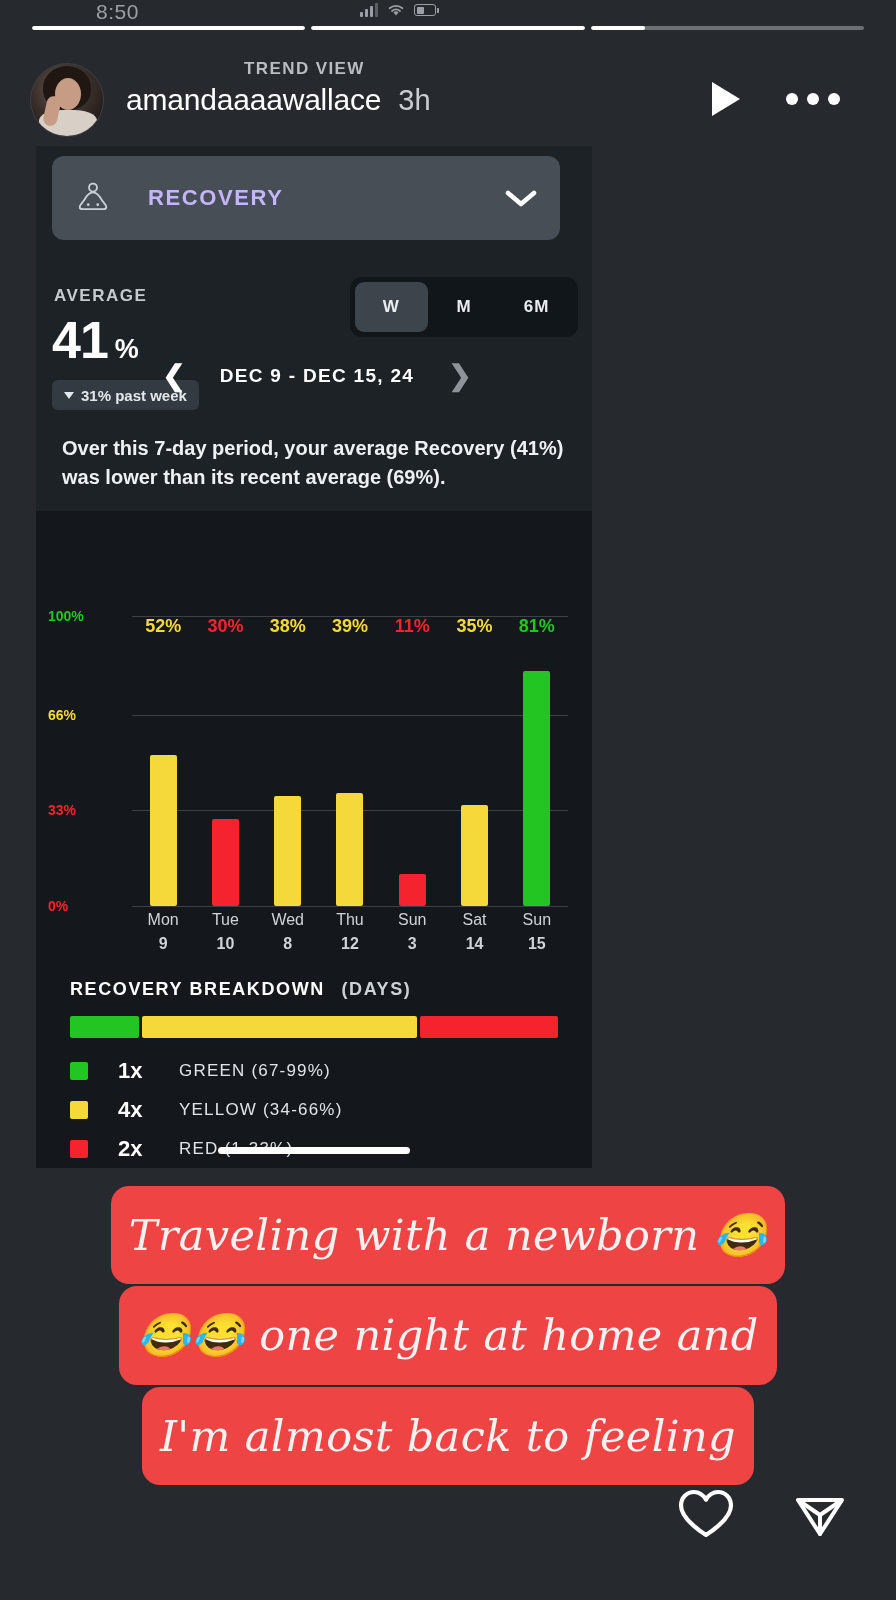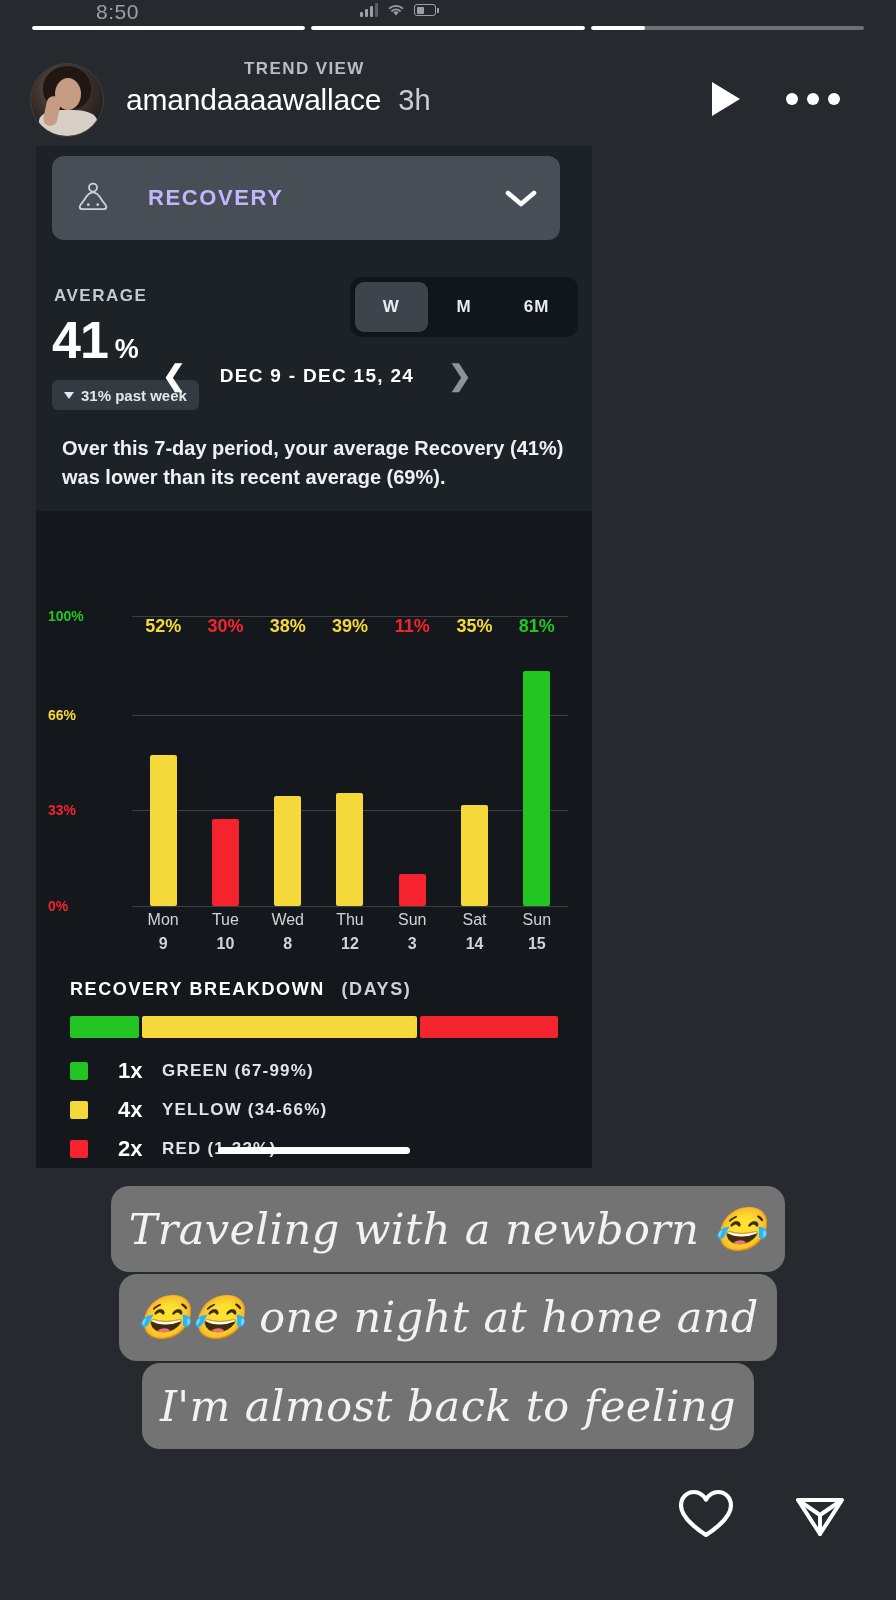--- a/index.html
+++ b/index.html
@@ -107,32 +107,32 @@
 
   
   .bd-title { position:absolute; left:34px; top:833px; color:#ffffff; font-size:18px; font-weight:700; letter-spacing:1.6px;}
   .bd-sub { font-weight:700; color:#cdd2d7; margin-left:10px;}
   .bd-bar { position:absolute; left:34px; top:870px; width:488px; height:22px; display:flex; gap:3px;}
   .bd-bar i { display:block; height:100%; border-radius:2px;}
   .bd-legend { position:absolute; left:34px; top:905px; width:480px;}
   .bd-row { display:flex; align-items:center; height:39px;}
   .bd-sw { width:18px; height:18px; border-radius:2px; flex:none;}
   .bd-count { color:#ffffff; font-size:22px; font-weight:700; margin-left:30px; width:44px;}
-  .bd-lab { color:#dfe4e8; font-size:17px; font-weight:700; letter-spacing:1.2px; margin-left:0;text-align:center;}
+  .bd-lab { color:#dfe4e8; font-size:17px; font-weight:400; letter-spacing:1.2px; margin-left:17px;text-align:center;}
 
   .home-ind { position:absolute; left:182px; bottom:14px; width:192px; height:7px; background:#ffffff; border-radius:4px;}
 
   
   .caption {
     position:absolute; left:0; right:0; top:1185px;
     text-align:center; color:#f2f2f2;
     font-family:"DejaVu Serif", serif; font-style:italic;
     font-size:43px; line-height:1.45; letter-spacing:.4px;
   }
-  .caption span.line { display:inline-block; background:#737373; border-radius:18px; padding:12px 18px; margin:1px 0;}
+  .caption span.line { display:inline-block; background:#ef4444; border-radius:18px; padding:18px 18px; margin:1px 0;}
 
   
   .bottom-actions { position:absolute; right:48px; bottom:58px; display:flex; align-items:center; gap:56px;}
 </style>
 </head>
 <body>
 
 <div class="statusbar">
   <div class="status-time">8:50</div>
   <div class="status-icons">

